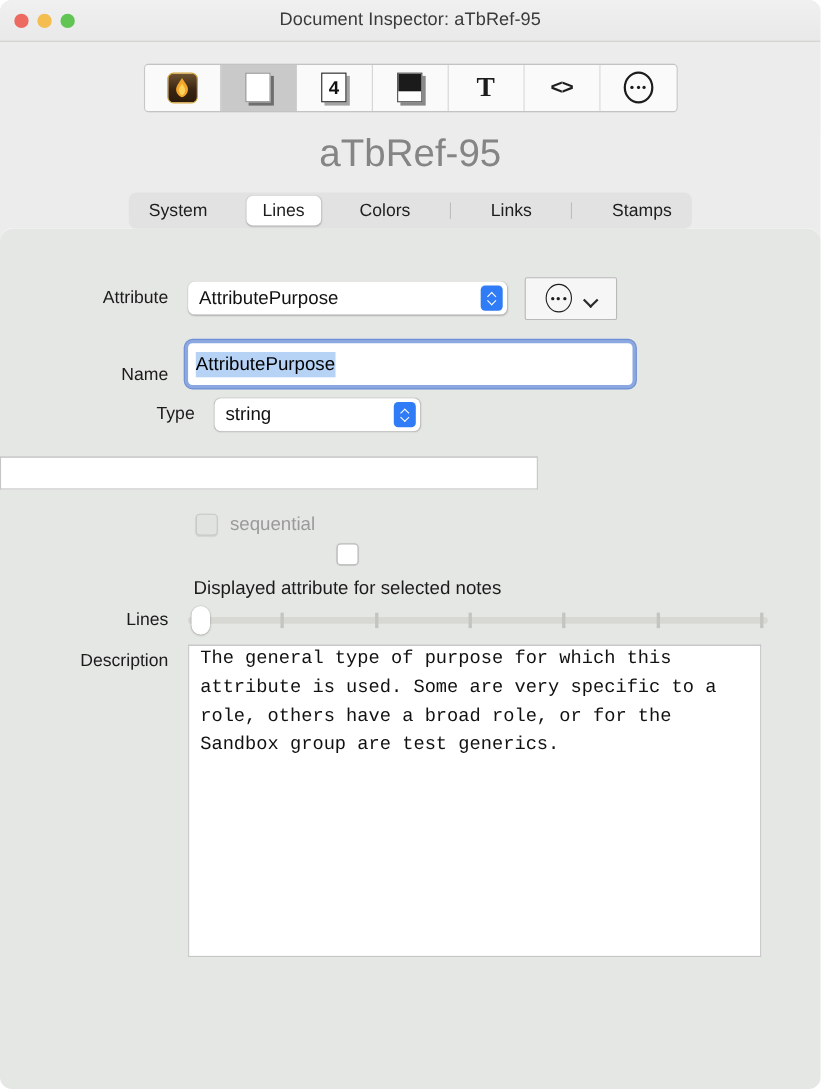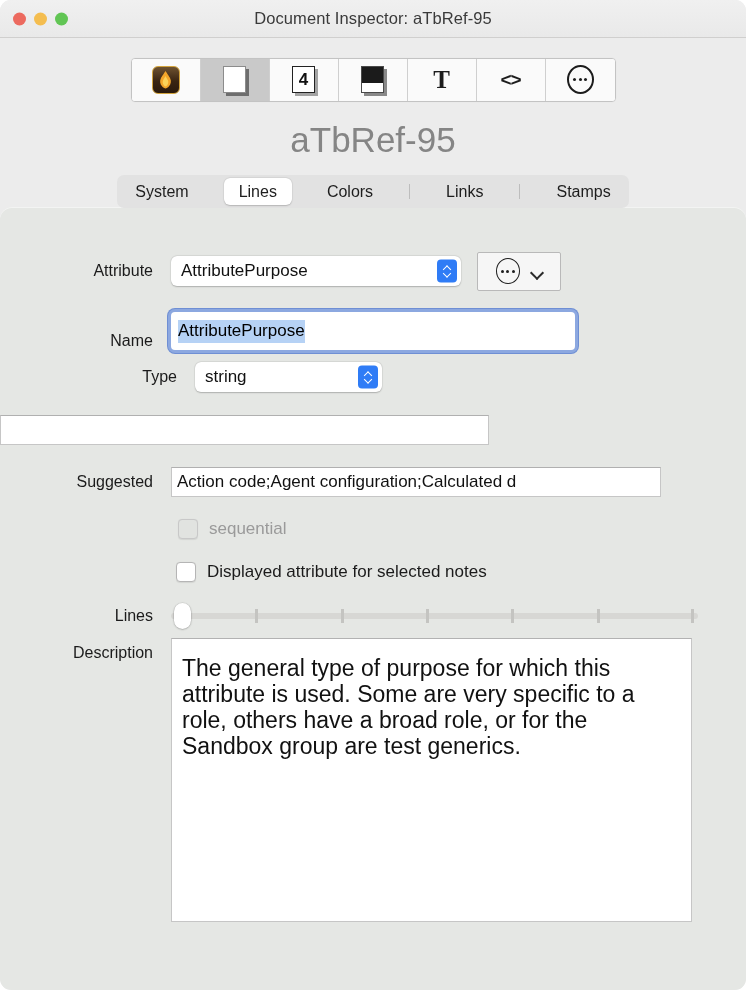--- a/index.html
+++ b/index.html
@@ -406,24 +406,25 @@
     box-shadow: 0 0.5px 2px rgba(0,0,0,0.3), 0 0 0 0.5px rgba(0,0,0,0.08);
     z-index: 2;
   }
 
   
   .textarea {
     background: #ffffff;
     border: 1px solid #c6c6c6;
     border-top-color: #b2b2b2;
     box-sizing: border-box;
-    padding: 16px 10px;
-    font-size: 23px;
+    padding: 0 10px;
+    font-size: 17px;
     line-height: 26px;
     color: #111;
+    font-family: Liberation Mono, monospace;
   }
 </style>
 </head>
 <body>
 
 <div class="window">
 
   <div class="titlebar">
     <div class="traffic">
       <span class="dot red"></span>
@@ -527,36 +528,32 @@
             <span class="chev up"></span>
             <span class="chev down"></span>
           </span>
         </div>
       </div>
 
       <div class="row" style="height:53px;align-items:center;">
         <div class="field" style="width:489px;" placeholder=""></div>
       </div>
 
-      <div class="row" style="height:52px;align-items:center;">
-        <div class="lbl">Suggested</div>
-        <div class="field" style="width:490px;">Action code;Agent configuration;Calculated d</div>
-      </div>
 
       <div class="row" style="height:41px;align-items:center;">
         <div class="lbl"></div>
         <div class="chk-row" style="margin-left:7px;">
           <span class="chkbox disabled"></span>
           <span class="chk-label dim">sequential</span>
         </div>
       </div>
 
       <div class="row" style="height:45px;align-items:center;">
         <div class="lbl"></div>
-        <div class="chk-row" style="margin-left:5px;">
+        <div class="chk-row" style="margin-left:5px;flex-direction:column;">
           <span class="chkbox"></span>
           <span class="chk-label">Displayed attribute for selected notes</span>
         </div>
       </div>
 
       <div class="row" style="height:44px;align-items:center;">
         <div class="lbl">Lines</div>
         <div class="slider" style="width:527px;">
           <span class="track"></span>
           <span class="ticks">

